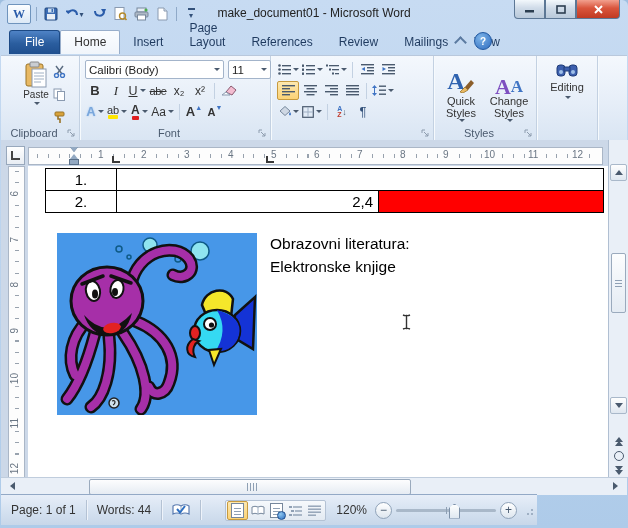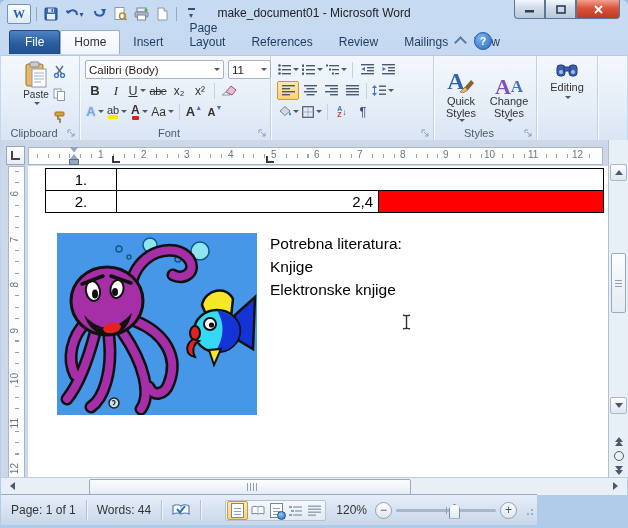--- a/index.html
+++ b/index.html
@@ -695,22 +695,21 @@
           <path d="M160,77 Q186,84 182,102 Q178,118 158,119 Q172,98 160,77 Z" fill="#1433D6"></path>
           <circle cx="153" cy="91" r="6" fill="#fff" stroke="#111" stroke-width="2"></circle>
           <circle cx="154.5" cy="92" r="2.6" fill="#111"></circle>
           <ellipse cx="138" cy="100" rx="5" ry="7" fill="#E32222" stroke="#111" stroke-width="2"></ellipse>
           <path d="M136,106 C128,112 128,122 138,124 C134,116 138,110 142,108 Z" fill="#E32222" stroke="#111" stroke-width="2"></path>
           <path d="M152,117 L157,132 L164,116 Z" fill="#F5E72A" stroke="#111" stroke-width="2"></path>
         </g>
       </svg>
 
       <div class="doctext">
-        <div>Potrebna literatura:</div>
-        <div>Knjige</div>
+        <div>Obrazovni literatura:</div>
         <div>Elektronske knjige</div>
       </div>
 
       <svg class="ibeam" width="9" height="16" viewBox="0 0 9 16">
         <path d="M1 1 Q3 2 4.5 1.5 Q6 2 8 1" stroke="#333" stroke-width="1.4" fill="none"></path>
         <line x1="4.5" y1="1.5" x2="4.5" y2="14.5" stroke="#333" stroke-width="1.4"></line>
         <path d="M1 15 Q3 14 4.5 14.5 Q6 14 8 15" stroke="#333" stroke-width="1.4" fill="none"></path>
       </svg>
     </div>
   </div>

